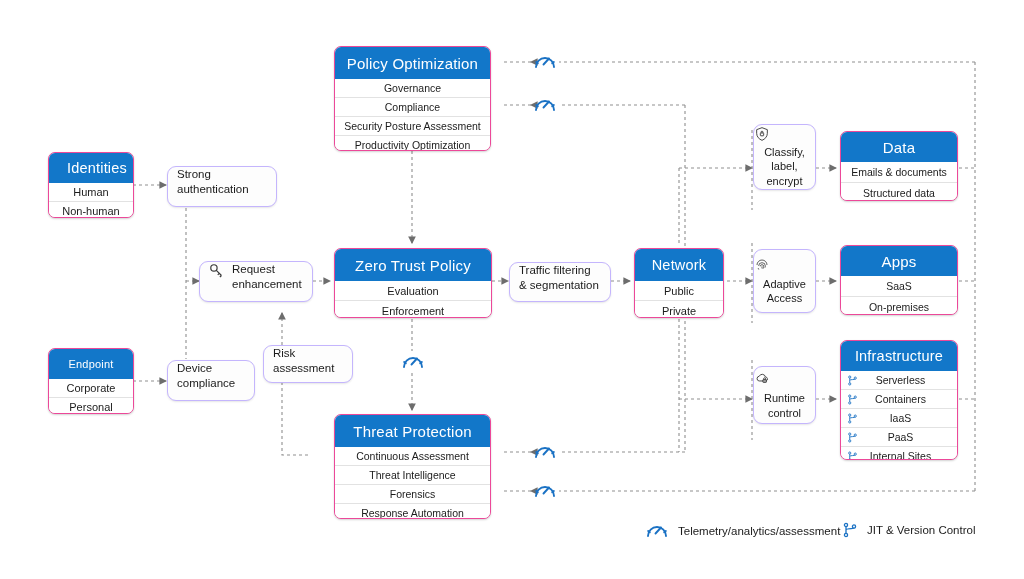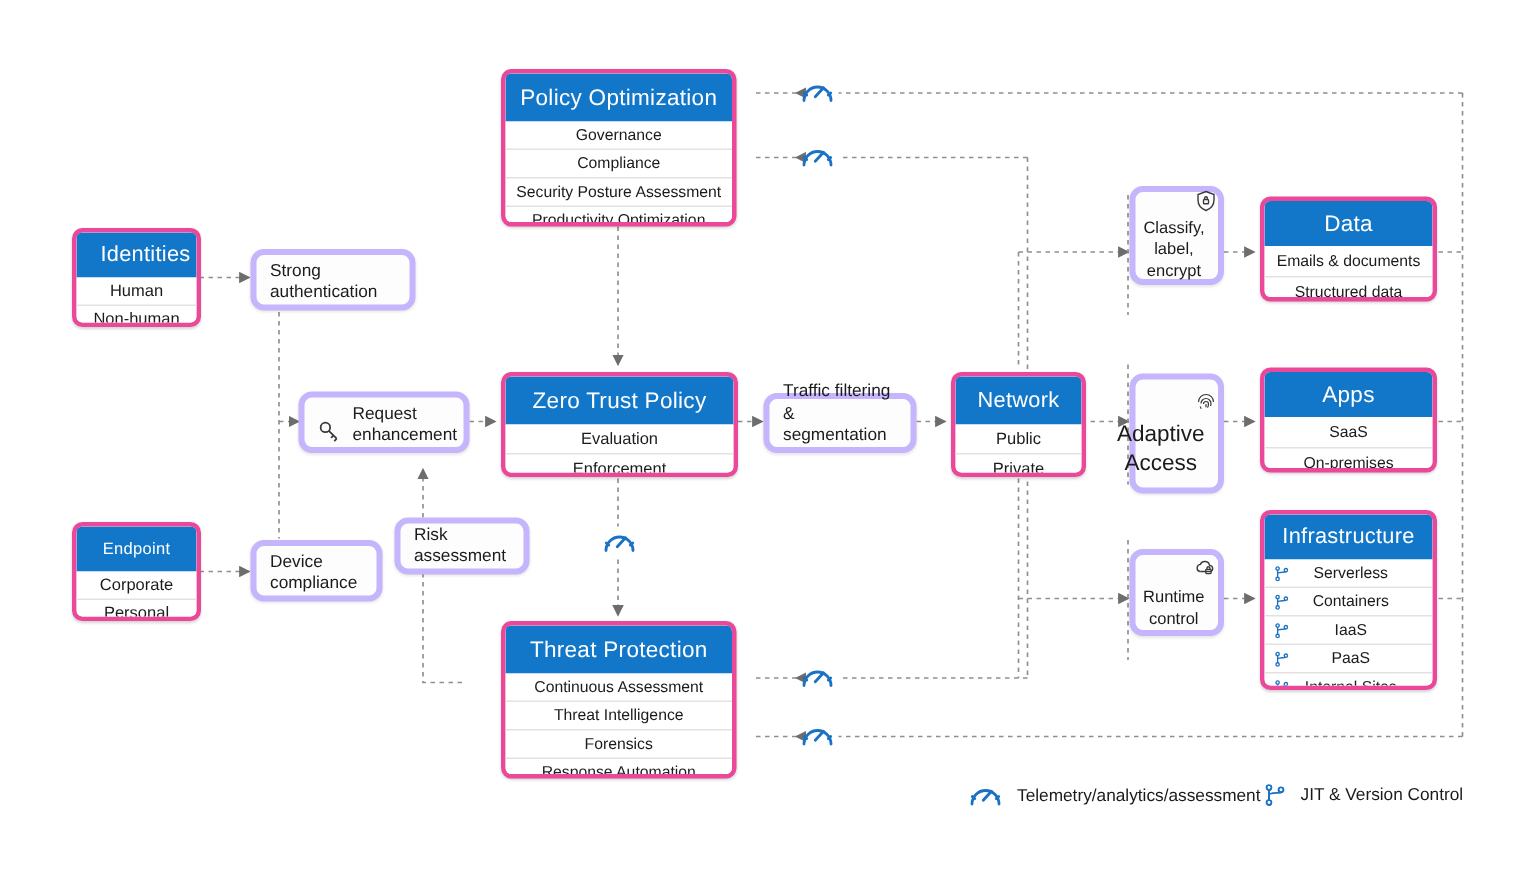--- a/index.html
+++ b/index.html
@@ -2,34 +2,34 @@
 <html><head>
 <meta charset="utf-8">
 <style>
   html,body{margin:0;padding:0;background:#ffffff;}
   body{font-family:"Liberation Sans",sans-serif;-webkit-font-smoothing:antialiased;}
   #canvas{position:relative;width:1024px;height:579px;background:#fff;overflow:hidden;}
 
   svg.wires{position:absolute;left:0;top:0;width:1024px;height:579px;pointer-events:none;}
 
   
-  .card{position:absolute;background:#fff;border:3px solid #ec4899;border-radius:7px;
+  .card{position:absolute;background:#fff;border:1px solid #ec4899;border-radius:7px;
         box-shadow:0 1px 2px rgba(0,0,0,.18);overflow:hidden;box-sizing:border-box;}
   .card .hdr{background:#1277c9;color:#fff;text-align:center;font-weight:400;
         letter-spacing:.2px;line-height:1;display:flex;align-items:center;justify-content:center;}
   .card .row{text-align:center;color:#1b1b1b;border-top:1px solid #e2e2e2;
         display:flex;align-items:center;justify-content:center;background:#fff;}
   .card .row.first{border-top:none;}
   .card .row.ico{justify-content:flex-start;padding-left:6px;position:relative;}
   .card .row.ico .lbl{flex:1;text-align:center;padding-right:14px;}
 
   
-  .pill{position:absolute;background:#fdfdfd;border:4px solid #c4b5fd;border-radius:9px;
+  .pill{position:absolute;background:#fdfdfd;border:1px solid #c4b5fd;border-radius:9px;
         box-shadow:0 1px 2px rgba(0,0,0,.10);box-sizing:border-box;color:#1b1b1b;
-        display:flex;align-items:flex-end;}
+        display:flex;align-items:flex-start;}
   .pill .txt{padding:0 9px;line-height:1.28;}
   .pill.stack{flex-direction:column;justify-content:center;text-align:center;}
 
   .legend{position:absolute;display:flex;align-items:center;gap:9px;color:#1b1b1b;}
 
   .ic{display:inline-block;line-height:0;}
 </style>
 </head>
 <body>
 
@@ -256,21 +256,21 @@
     <span class="ic" style="margin-bottom:3px;">
       <svg width="16" height="16" viewBox="0 0 24 24" fill="none" stroke="#3a3a3a" stroke-width="1.4">
         <path d="M12,2.5 L20,5.5 V11 C20,16 16.4,19.8 12,21.5 C7.6,19.8 4,16 4,11 V5.5 Z"></path>
         <rect x="9.5" y="10.5" width="5" height="4.2" rx="0.8"></rect>
         <path d="M10.6,10.5 V9.2 a1.4,1.4 0 0 1 2.8,0 V10.5"></path>
       </svg>
     </span>
     <span class="txt">Classify, label, encrypt</span>
   </div>
 
-  <div class="pill stack" style="left:753px;top:249px;width:63px;height:80px;font-size:15px;">
+  <div class="pill stack" style="left:753px;top:249px;width:63px;height:64px;font-size:11px;">
     <span class="ic" style="margin-bottom:4px;">
       <svg width="16" height="16" viewBox="0 0 24 24" fill="none" stroke="#3a3a3a" stroke-width="1.2">
         <path d="M4.5,12 a7.5,7.5 0 0 1 15,0"></path>
         <path d="M7,13.5 a5,5 0 0 1 10,0 a5,5 0 0 1 -0.6,2.5"></path>
         <path d="M9.5,14 a2.5,2.5 0 0 1 5,0 a6,6 0 0 1 -1,3.6"></path>
         <path d="M12,14 v3.2"></path>
           <path d="M6.3,16.5 a7,7 0 0 0 0.9,2.3"></path>
       </svg>
     </span>
     <span class="txt">Adaptive Access</span>

